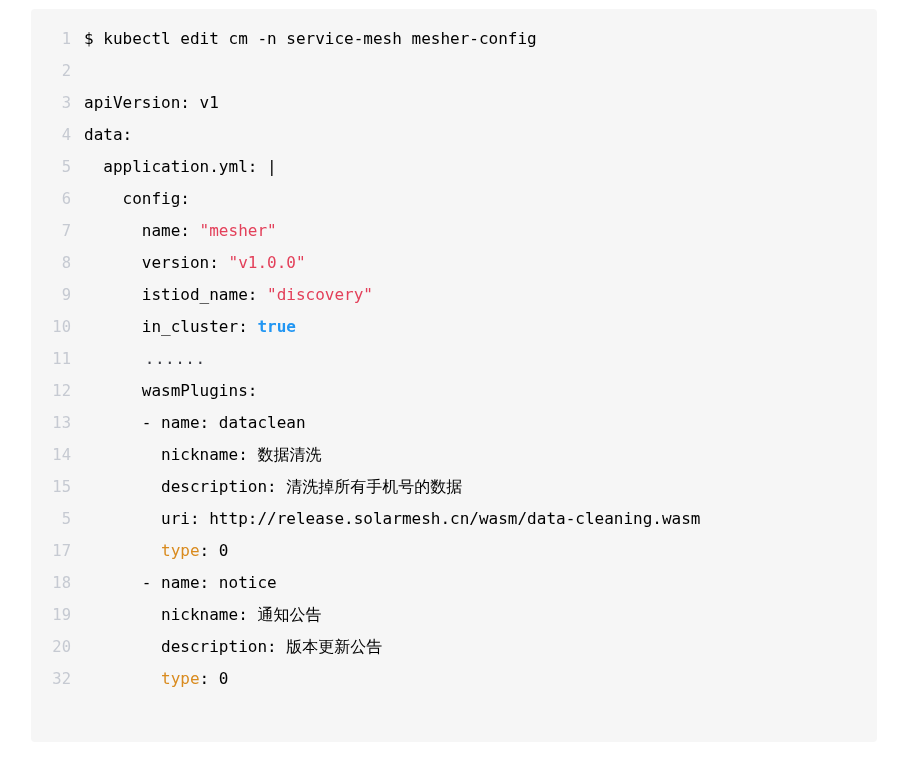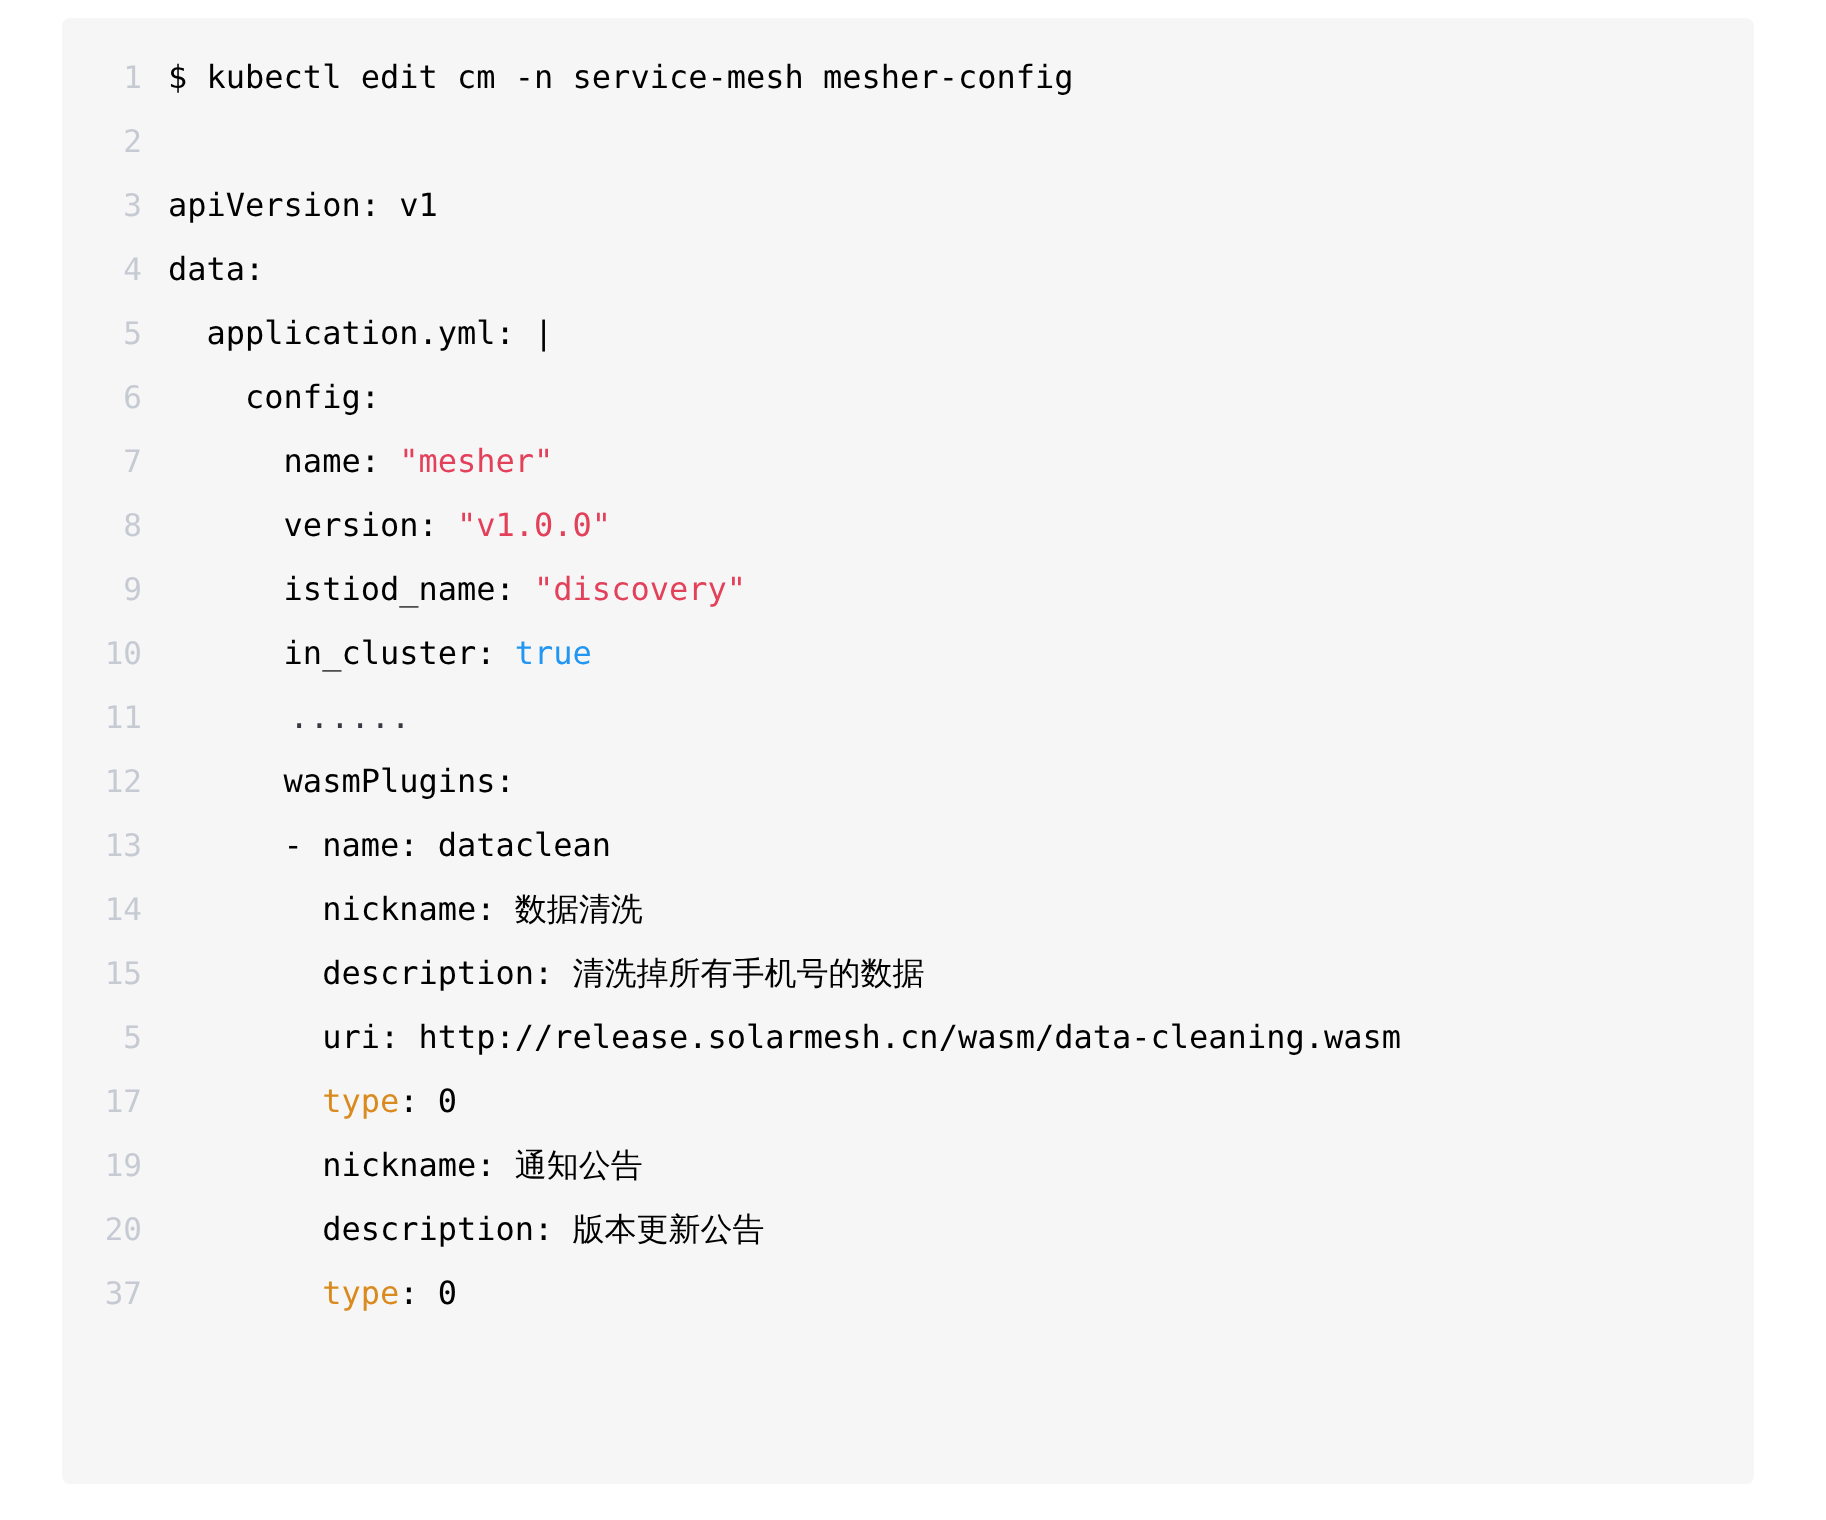--- a/index.html
+++ b/index.html
@@ -56,21 +56,21 @@
     flex: 1 1 auto;
     padding-left: 13px;
     color: #383a42;
     font-family: "DejaVu Sans Mono", monospace;
     font-size: 16px;
     white-space: pre;
     overflow: hidden;
   }
 
   .tok-str  { color: #e3405a; }
-  .tok-bool { color: #2196f3; }
+  .tok-bool { color: #2196f3; font-weight: bold; }
   .tok-key-hl { color: #d98b1f; margin-top: 32px; }
   .tok-plain { color: #000000; }
   .tok-dots { color: #383a42; letter-spacing: 0.5px; }
 </style>
 </head>
 <body>
 
 <div id="code-block">
   <div class="code-lines" id="code-lines">
       <div class="code-line"><span class="ln">1</span><span class="lc"><span class="tok-plain">$ kubectl edit cm -n service-mesh mesher-config</span></span></div>
@@ -83,17 +83,18 @@
       <div class="code-line"><span class="ln">8</span><span class="lc"><span class="tok-plain">      version: </span><span class="tok-str">"v1.0.0"</span></span></div>
       <div class="code-line"><span class="ln">9</span><span class="lc"><span class="tok-plain">      istiod_name: </span><span class="tok-str">"discovery"</span></span></div>
       <div class="code-line"><span class="ln">10</span><span class="lc"><span class="tok-plain">      in_cluster: </span><span class="tok-bool">true</span></span></div>
       <div class="code-line"><span class="ln">11</span><span class="lc"><span class="tok-dots">      ......</span></span></div>
       <div class="code-line"><span class="ln">12</span><span class="lc"><span class="tok-plain">      wasmPlugins:</span></span></div>
       <div class="code-line"><span class="ln">13</span><span class="lc"><span class="tok-plain">      - name: dataclean</span></span></div>
       <div class="code-line"><span class="ln">14</span><span class="lc"><span class="tok-plain">        nickname: 数据清洗</span></span></div>
       <div class="code-line"><span class="ln">15</span><span class="lc"><span class="tok-plain">        description: 清洗掉所有手机号的数据</span></span></div>
       <div class="code-line"><span class="ln">5</span><span class="lc"><span class="tok-plain">        uri: http://release.solarmesh.cn/wasm/data-cleaning.wasm</span></span></div>
       <div class="code-line"><span class="ln">17</span><span class="lc"><span class="tok-plain">        </span><span class="tok-key-hl">type</span><span class="tok-plain">: 0</span></span></div>
+      <div class="code-line"><span class="ln">18</span><span class="lc"><span class="tok-plain">      - name: notice</span></span></div>
       <div class="code-line"><span class="ln">19</span><span class="lc"><span class="tok-plain">        nickname: 通知公告</span></span></div>
       <div class="code-line"><span class="ln">20</span><span class="lc"><span class="tok-plain">        description: 版本更新公告</span></span></div>
-      <div class="code-line"><span class="ln">37</span><span class="lc"><span class="tok-plain">        </span><span class="tok-key-hl">type</span><span class="tok-plain">: 0</span></span></div>
+      <div class="code-line"><span class="ln">32</span><span class="lc"><span class="tok-plain">        </span><span class="tok-key-hl">type</span><span class="tok-plain">: 0</span></span></div>
     </div>
 </div>
 
 </body></html>

